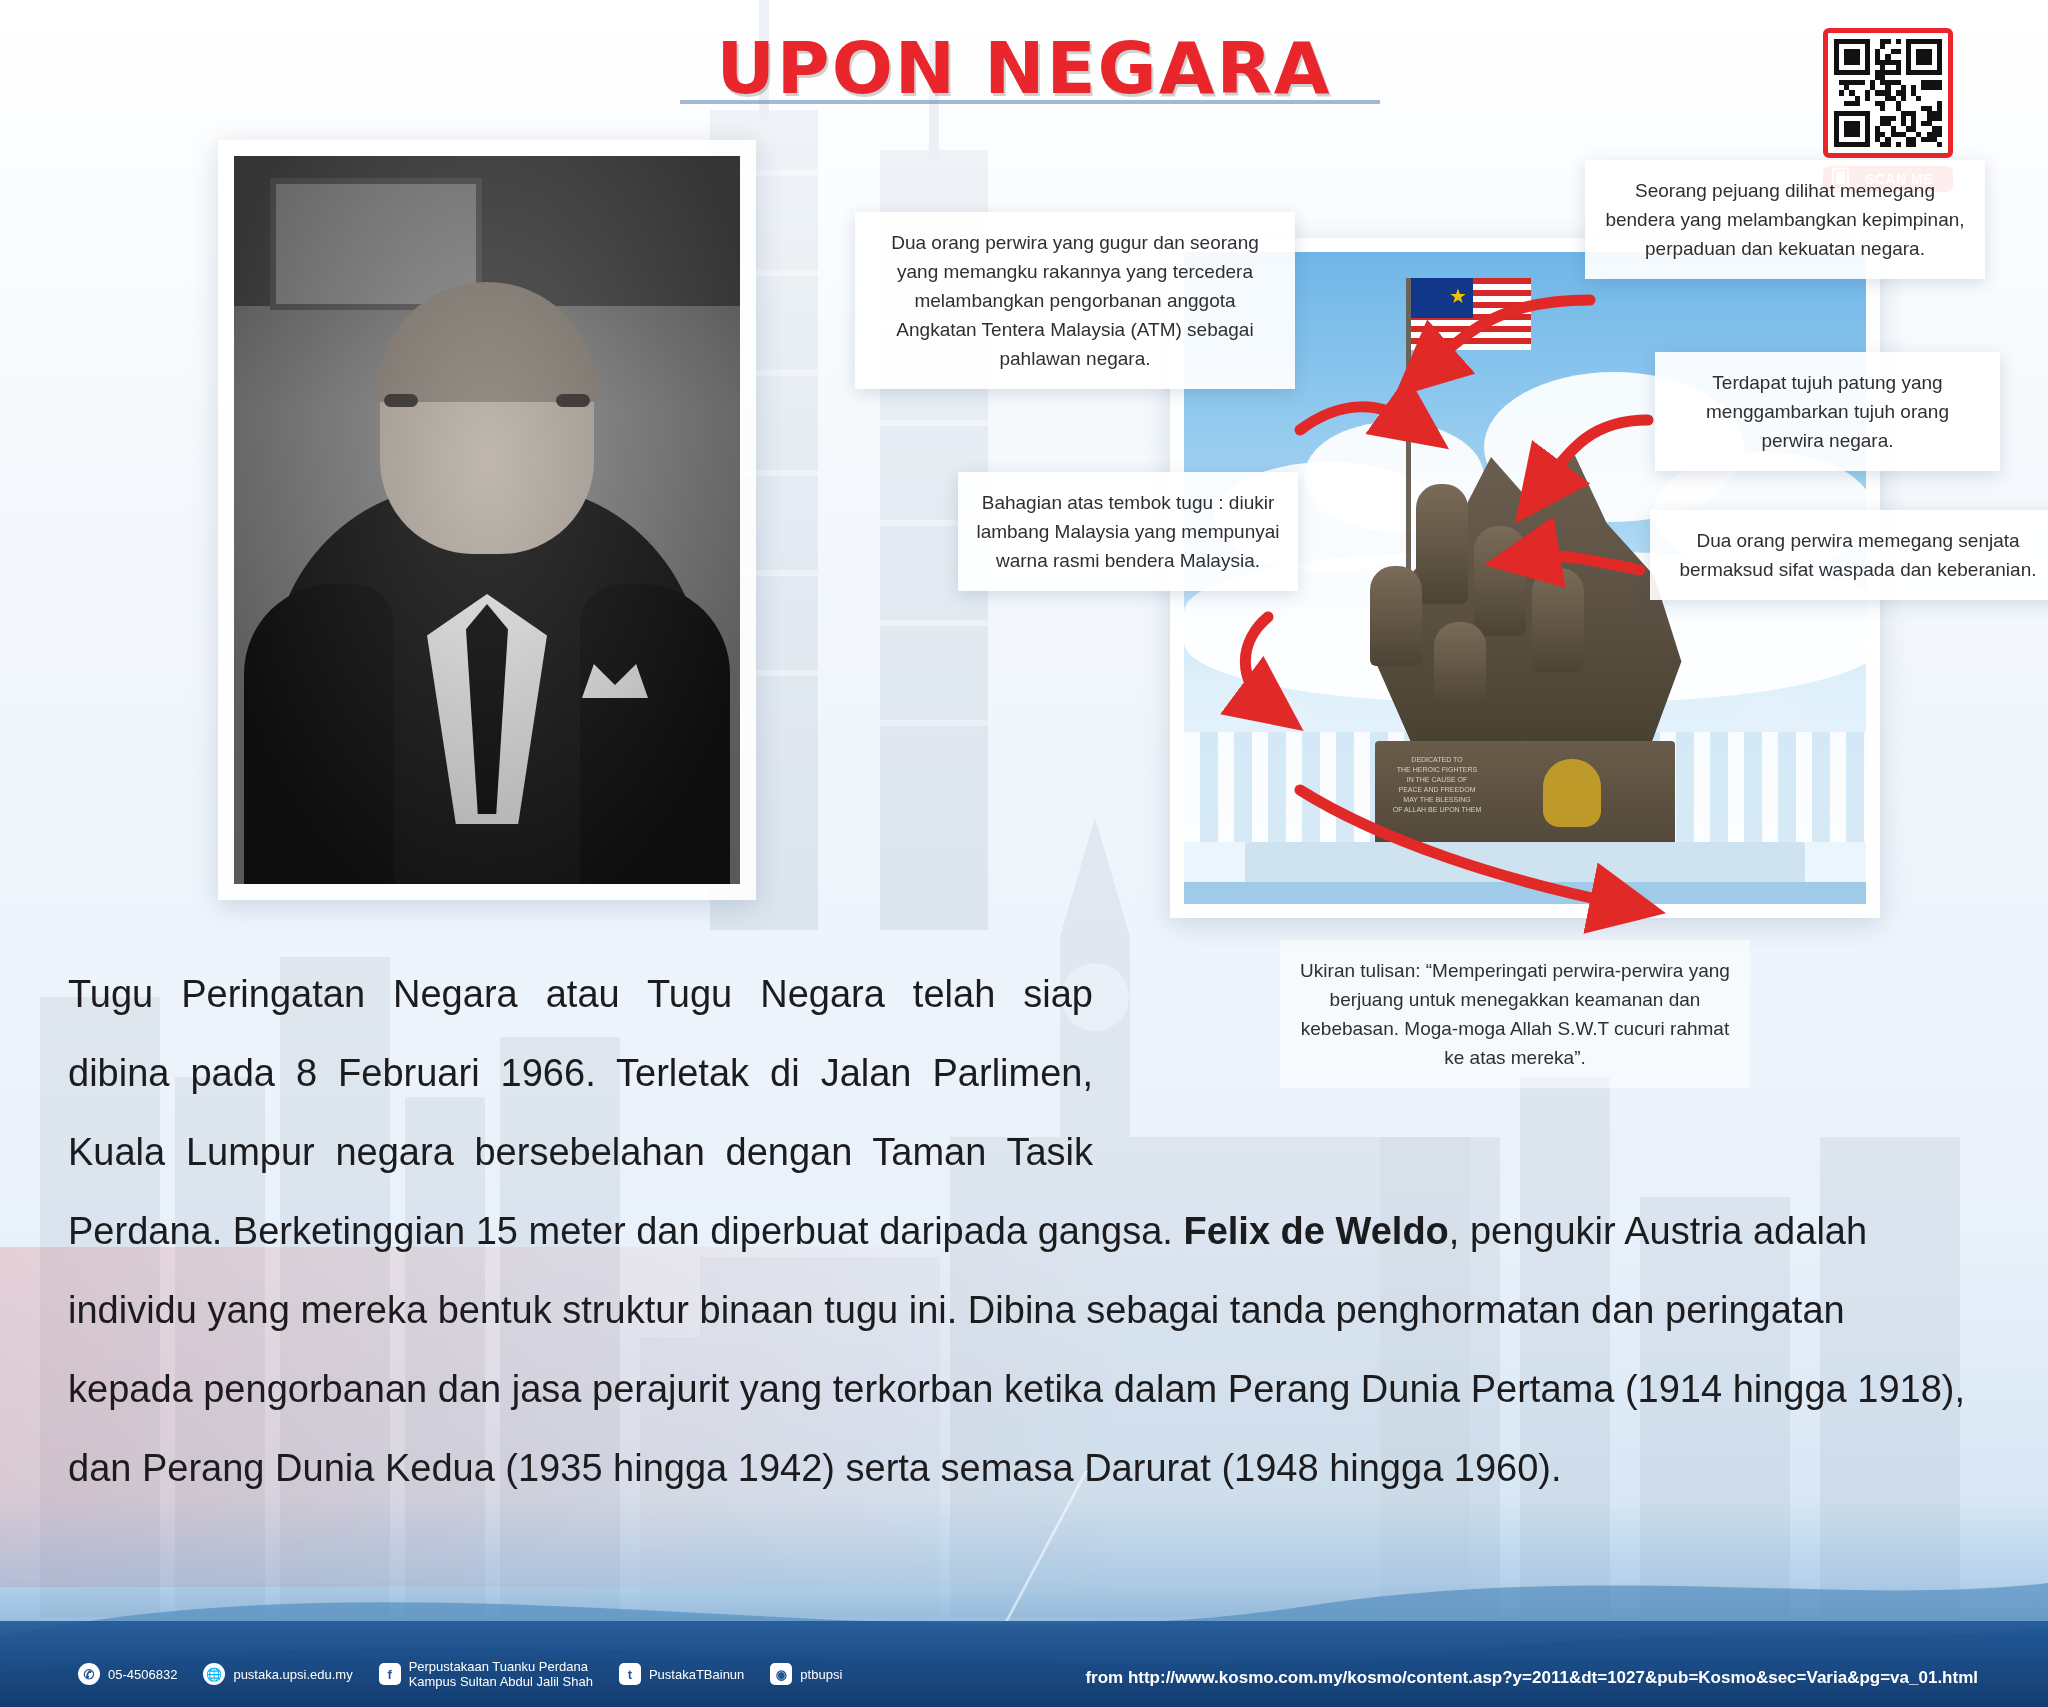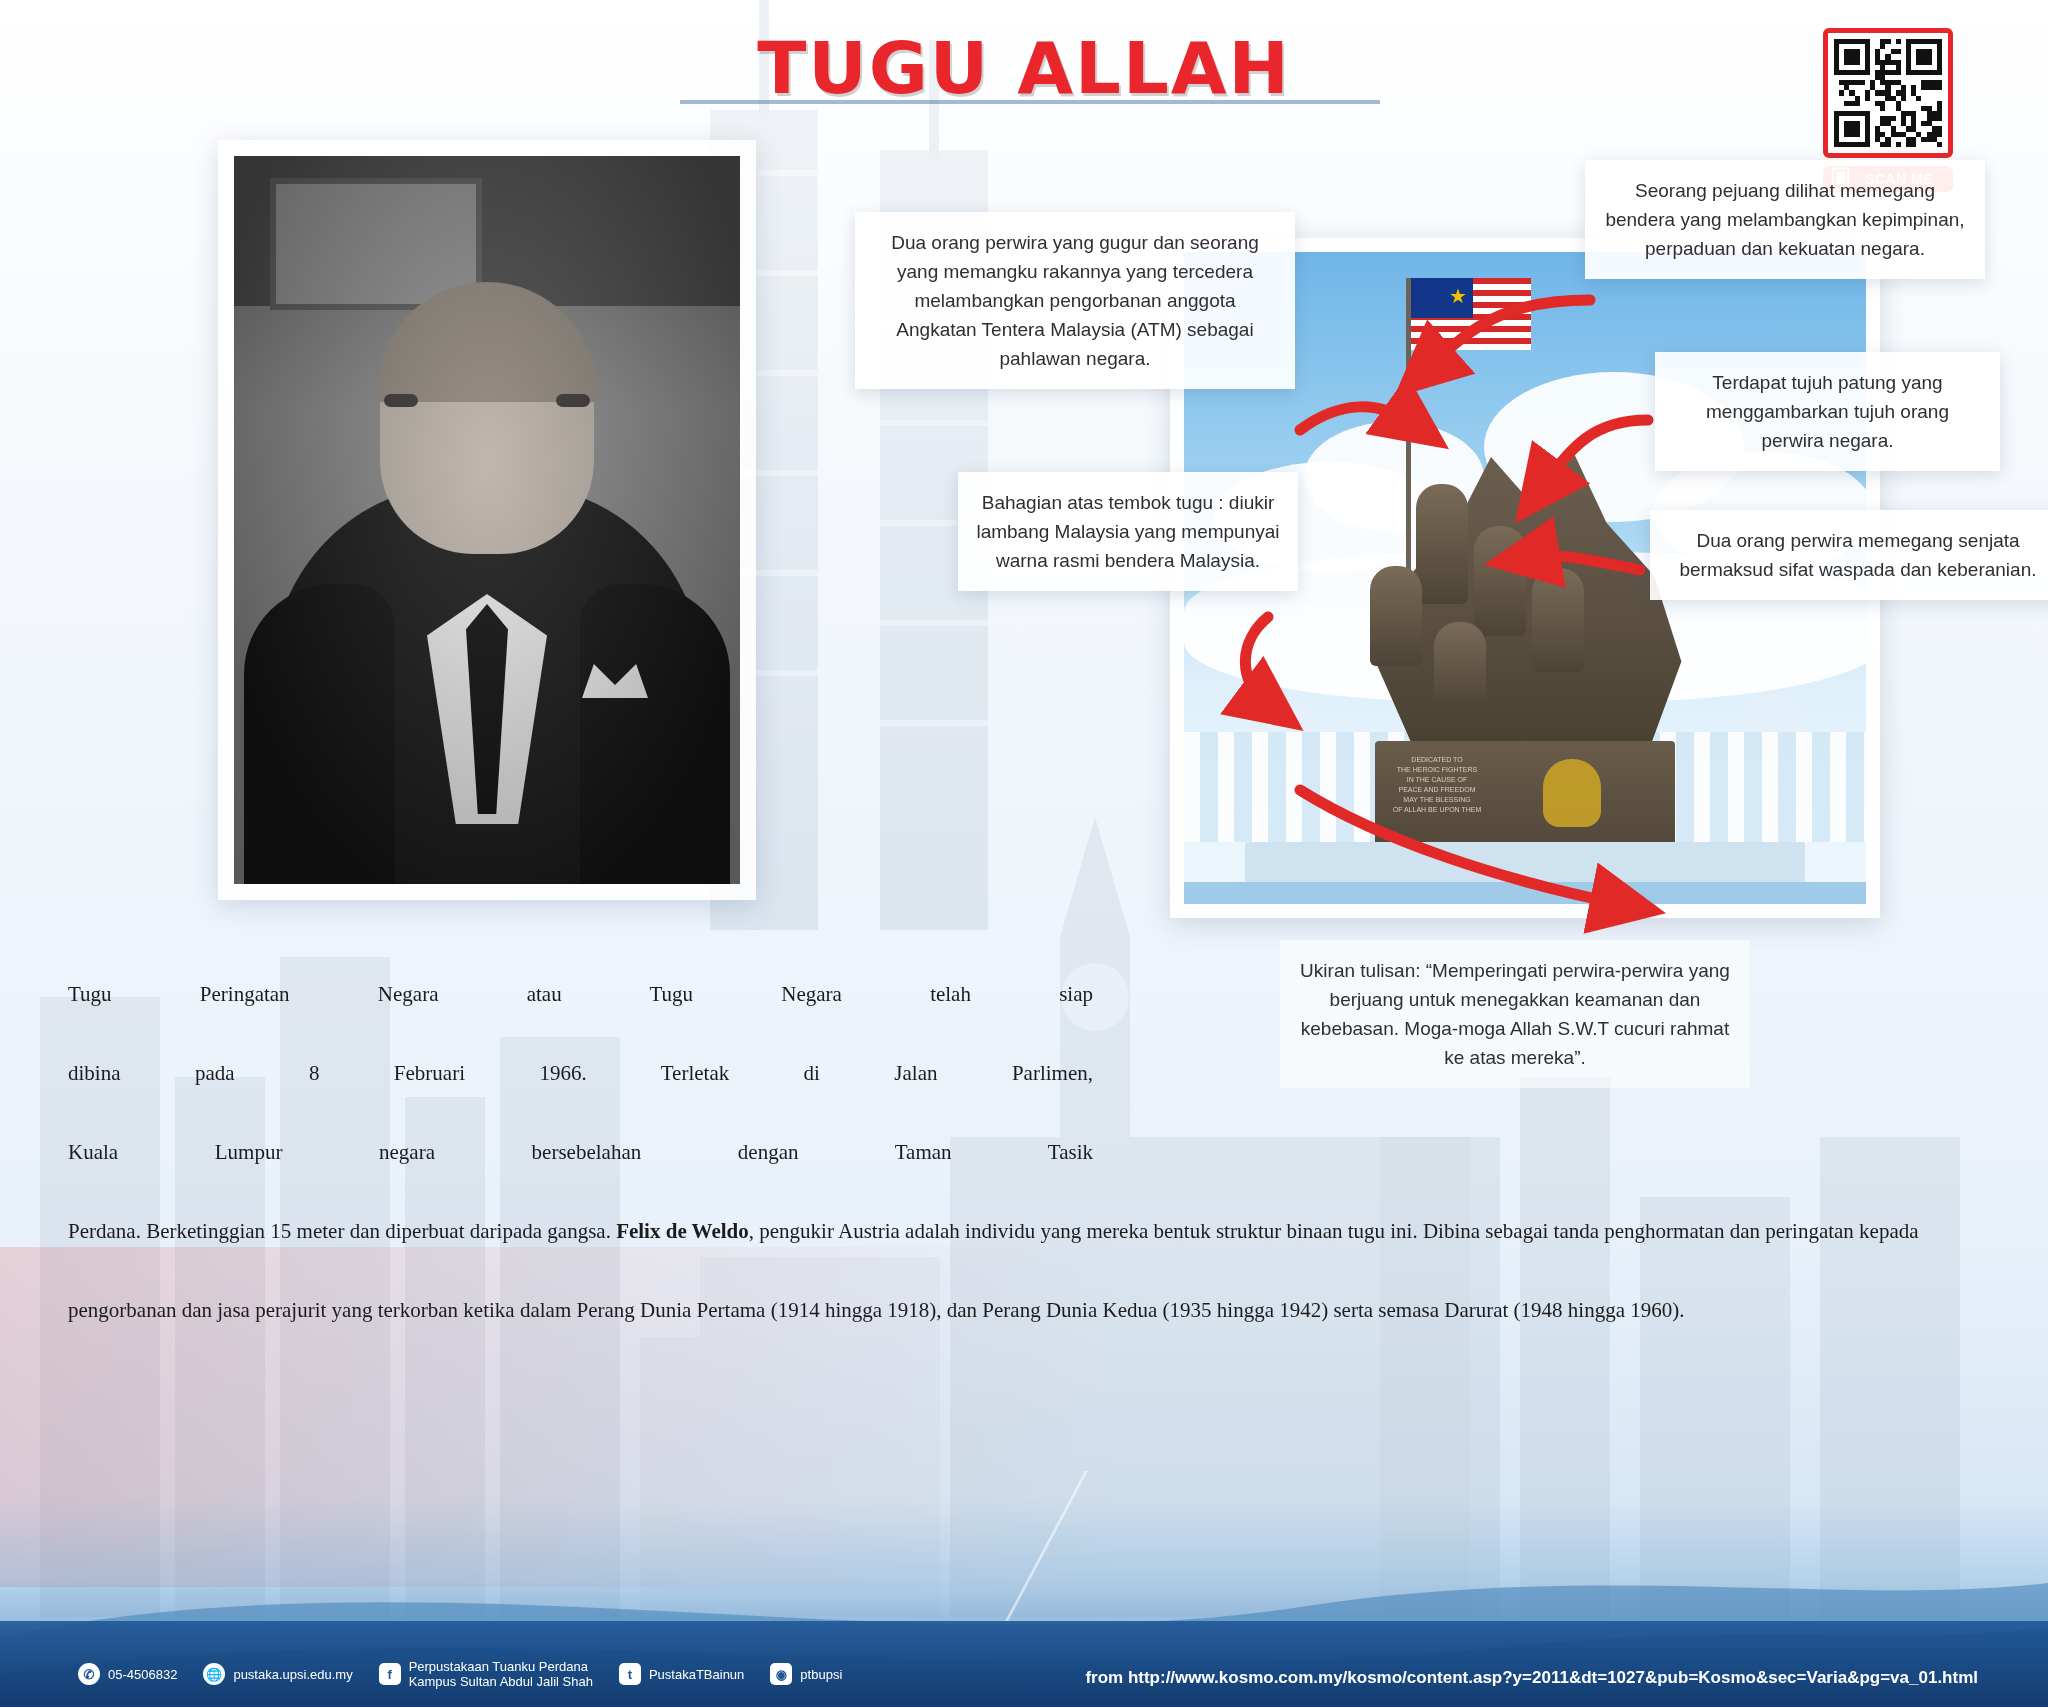--- a/index.html
+++ b/index.html
@@ -306,24 +306,23 @@
     width: 2048px; height: 1707px;
     pointer-events: none;
   }
 
   
   .body-text {
     position: absolute;
     left: 68px;
     top: 955px;
     width: 1900px;
-    font-size: 21px;
+    font-size: 38px;
     line-height: 79px;
     color: #1c1c1e;
-    font-family: Liberation Serif, serif;
   }
   .body-text p { margin: 0; }
   .body-text .lead {
     text-align: justify;
     text-align-last: justify;
     width: 1025px;
   }
   .body-text b { font-weight: 700; }
 
   
@@ -426,21 +425,21 @@
 
   <div class="bg-red-wash"></div>
   <div class="bg-bottom-blue"></div>
   <svg class="bg-wave" viewBox="0 0 2048 220" preserveAspectRatio="none">
     <path d="M0 150 C 420 60, 900 180, 1300 120 C 1600 74, 1850 120, 2048 96 L2048 220 L0 220 Z" fill="#3f7fb6" opacity=".55"></path>
     <path d="M0 186 C 500 120, 1000 210, 1500 160 C 1760 134, 1900 160, 2048 140 L2048 220 L0 220 Z" fill="#2a6aa3" opacity=".7"></path>
   </svg>
 </div>
 
 <div class="title-wrap">
-  <span class="poster-title">TUGU ALLAH</span>
+  <span class="poster-title">UPON NEGARA</span>
 </div>
 <div class="title-rule"></div>
 
 <div class="qr-block">
   <div class="qr-frame">
     <div class="qr-grid" id="qr-grid">
         <i></i>
         <i></i>
         <i></i>
         <i></i>

